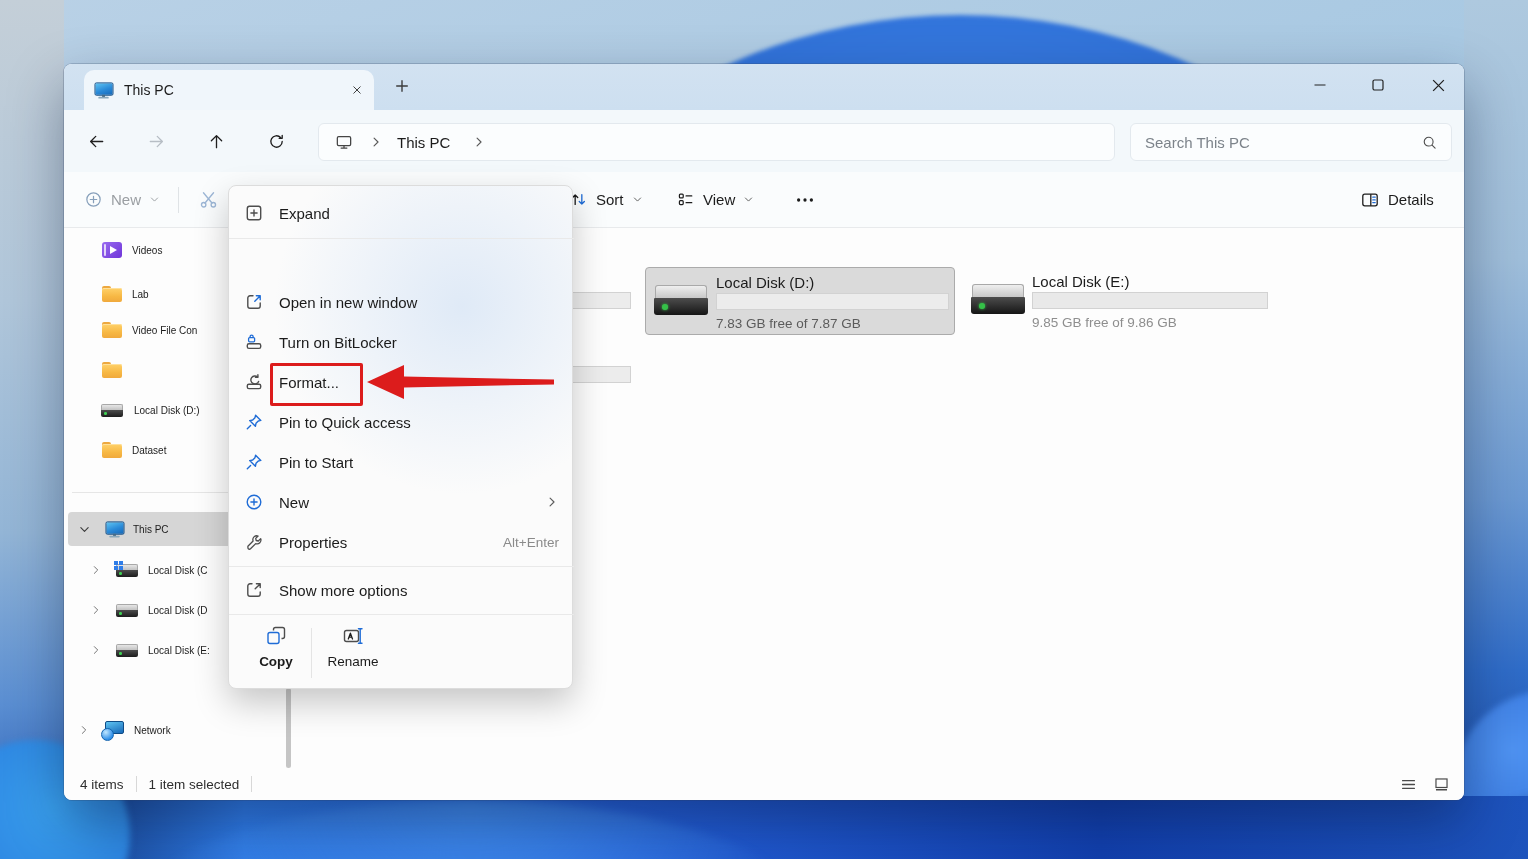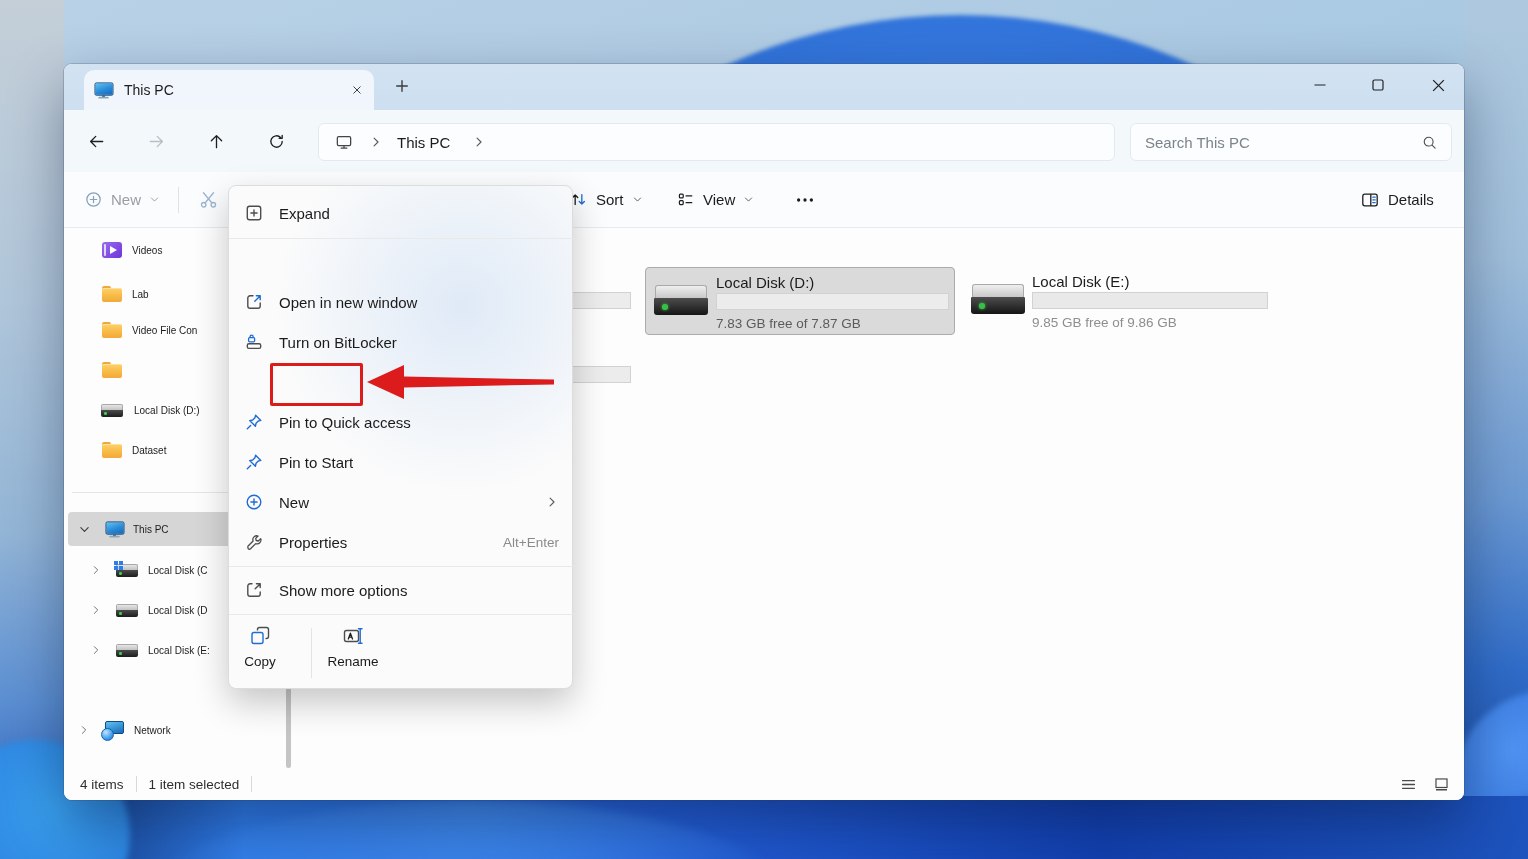--- a/index.html
+++ b/index.html
@@ -463,20 +463,30 @@
         <span class="mi">
           <svg width="20" height="20" viewBox="0 0 20 20">
               <rect x="3.3" y="11.8" width="13.4" height="4.6" rx="1.6" stroke="#4d4d4d" stroke-width="1.4" fill="none"></rect>
               <rect x="4.6" y="5.6" width="6" height="4.2" rx="1" stroke="#1f6cd6" stroke-width="1.3" fill="none"></rect>
               <path d="M6.1 5.6v-1a1.5 1.5 0 0 1 3 0v1" stroke="#1f6cd6" stroke-width="1.3" fill="none"></path>
             </svg>
         </span>
         <span>Turn on BitLocker</span>
       </div>
 
+      <div class="mrow" style="top:176px;">
+        <span class="mi">
+          <svg width="20" height="20" viewBox="0 0 20 20">
+              <rect x="3.3" y="12.2" width="13.4" height="4.4" rx="1.6" stroke="#4d4d4d" stroke-width="1.4" fill="none"></rect>
+              <path d="M13.6 5a4 4 0 1 0 1 4.4" stroke="#4d4d4d" stroke-width="1.4" fill="none" stroke-linecap="round"></path>
+              <path d="M13.9 2.8v2.5h-2.5" stroke="#4d4d4d" stroke-width="1.4" fill="none" stroke-linecap="round" stroke-linejoin="round"></path>
+            </svg>
+        </span>
+        <span>Format...</span>
+      </div>
 
       <div class="mrow" style="top:216px;">
         <span class="mi">
           <svg width="20" height="20" viewBox="0 0 20 20">
               <path d="M11.6 3.2l5.2 5.2-2.5.6-2.3 2.3-.6 3-5.7-5.7 3-.6 2.3-2.3z" stroke="#1f6cd6" stroke-width="1.4" fill="none" stroke-linejoin="round"></path>
               <path d="M6.6 13.4l-3.3 3.3" stroke="#1f6cd6" stroke-width="1.4" stroke-linecap="round"></path>
             </svg>
         </span>
         <span>Pin to Quick access</span>
       </div>
@@ -523,21 +533,21 @@
           <svg width="20" height="20" viewBox="0 0 20 20">
               <path d="M8 3.8H6A2.2 2.2 0 0 0 3.8 6v8A2.2 2.2 0 0 0 6 16.2h8a2.2 2.2 0 0 0 2.2-2.2V12" stroke="#4d4d4d" stroke-width="1.4" fill="none" stroke-linecap="round"></path>
               <path d="M11.2 8.8l4.9-4.9M12.4 3.8h3.8v3.8" stroke="#4d4d4d" stroke-width="1.4" fill="none" stroke-linecap="round" stroke-linejoin="round"></path>
             </svg>
         </span>
         <span>Show more options</span>
       </div>
 
       <div class="msep" style="top:428px;"></div>
 
-      <div class="fbtn" style="left:2px;top:438px;width:58px;">
+      <div class="fbtn" style="left:18px;top:438px;width:58px;font-weight:bold;">
         <svg width="24" height="24" viewBox="0 0 24 24">
           <path d="M9.5 6.5v-1a2 2 0 0 1 2-2h7a2 2 0 0 1 2 2v7a2 2 0 0 1-2 2h-1" stroke="#4d4d4d" stroke-width="1.4" fill="none"></path>
           <rect x="4" y="8.5" width="11" height="11" rx="2" stroke="#1f6cd6" stroke-width="1.4" fill="none"></rect>
         </svg>
         <span>Copy</span>
       </div>
       <div class="fdiv" style="left:82px;top:442px;height:50px;"></div>
       <div class="fbtn" style="left:92px;top:438px;width:64px;">
         <svg width="24" height="24" viewBox="0 0 24 24">
           <rect x="3.5" y="6.5" width="14" height="11" rx="2" stroke="#4d4d4d" stroke-width="1.4" fill="none"></rect>

